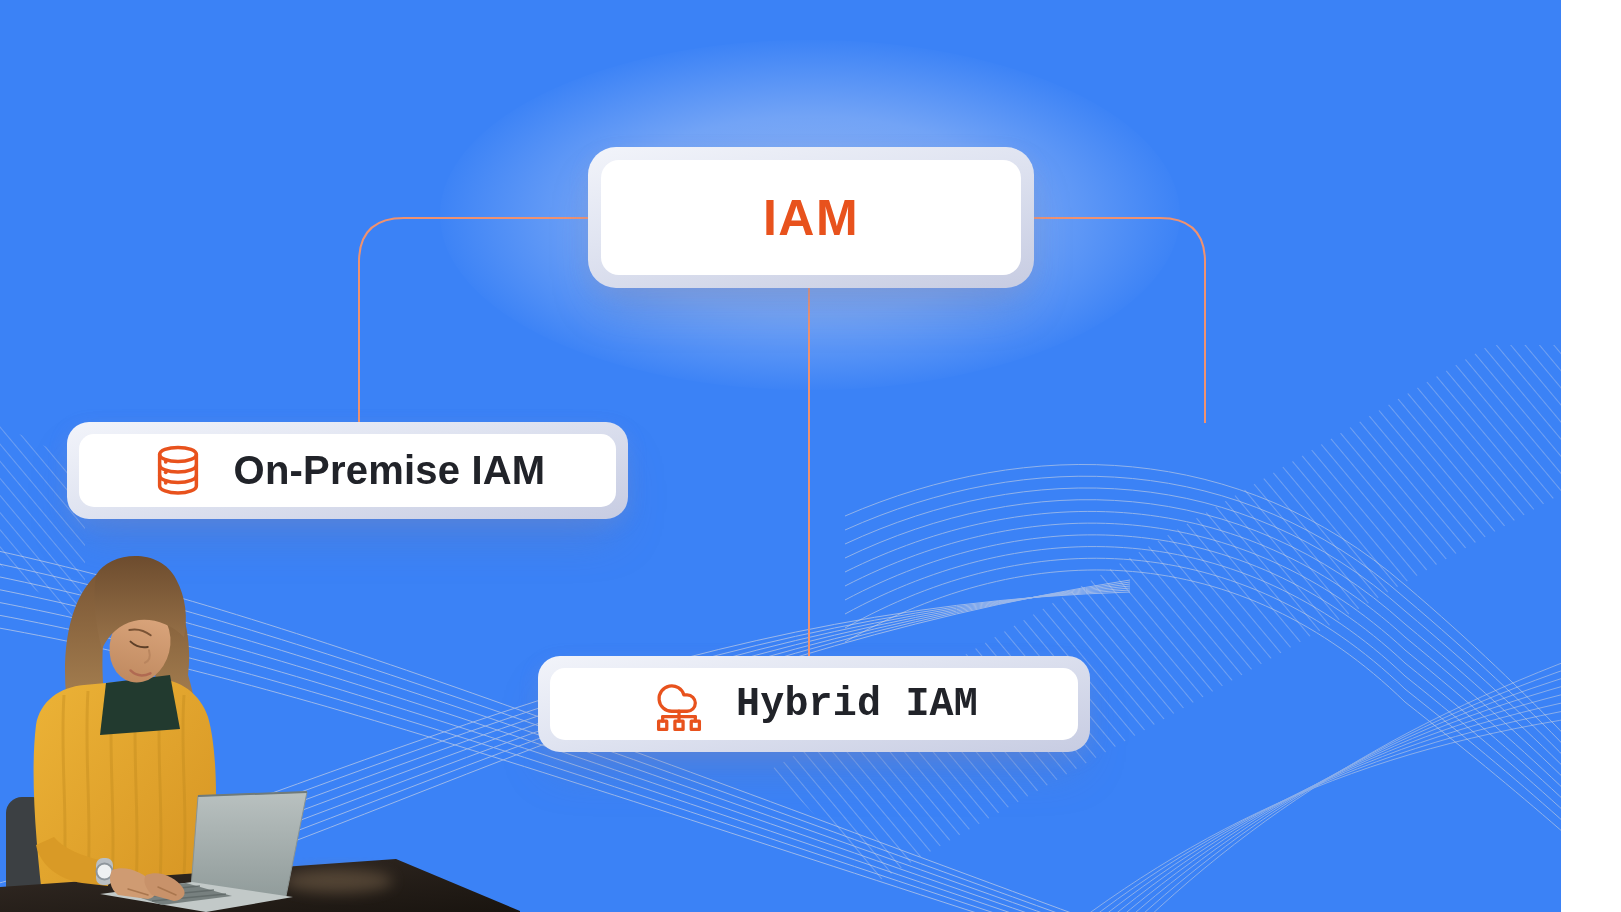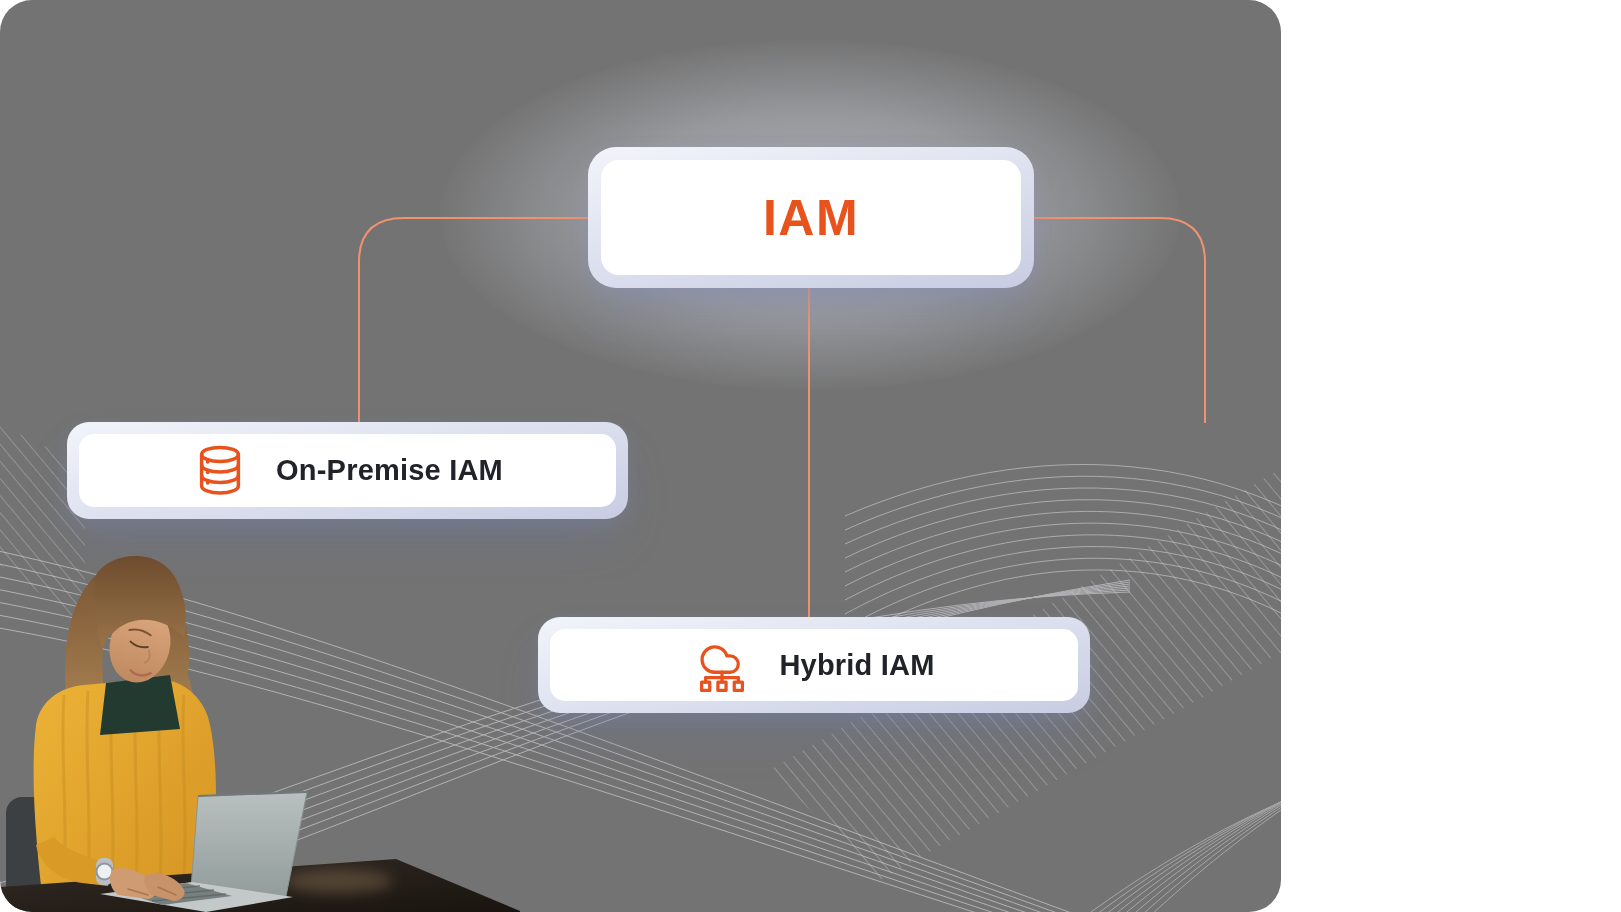--- a/index.html
+++ b/index.html
@@ -1,21 +1,20 @@
 <!DOCTYPE html>
 <html style="--accent-orange: #E8521D; --connector-orange: #F0926F; --label-text: #212329; --node-frame: #D8DCEC; --node-fill: #FFFFFF;"><head>
 <meta charset="utf-8">
 <title>IAM</title>
 <style>
   html,body{margin:0;padding:0;background:#fff;}
   body{font-family:"Liberation Sans", sans-serif;}
   .stage{
-    position:relative;width:1281px;height:912px;background:#737373;
+    position:relative;width:1561px;height:912px;background:#3b82f6;
     overflow:hidden;
-    border-radius:32px;
   }
   .bg-svg,.connector-svg{position:absolute;left:0;top:0;width:1621px;height:912px;}
   .root-glow{
     position:absolute;left:440px;top:40px;width:740px;height:350px;border-radius:50%;
     background:radial-gradient(ellipse at center, rgba(214,220,238,.55) 0%, rgba(230,234,246,.32) 40%, rgba(255,255,255,0) 72%);
   }
   .node{
     position:absolute;
     background:linear-gradient(168deg,#f2f4fa 0%,#e0e4f1 42%,#c7cce2 100%);
     box-shadow:0 26px 48px -14px rgba(108,120,172,.38), 0 6px 20px rgba(150,160,205,.20);
@@ -26,23 +25,23 @@
     box-sizing:border-box;
   }
   .node-root{left:588px;top:147px;width:446px;height:141px;padding:13px;border-radius:28px;box-sizing:border-box;}
   .node-root .node-inner{border-radius:18px;}
   .root-label{
     font-size:50px;font-weight:700;letter-spacing:1.5px;color:var(--accent-orange,#E8521D);
   }
   .node-child{height:97px;padding:12px;border-radius:22px;box-sizing:border-box;}
   .node-on-premise{left:67px;top:422px;width:561px;}
   .node-cloud-based{left:920px;top:422px;width:561px;height:96px;}
-  .node-hybrid{left:538px;top:617px;width:552px;height:96px;}
+  .node-hybrid{left:538px;top:656px;width:552px;height:96px;font-family:Liberation Mono, monospace;}
   .child-label{
-    font-size:29px;font-weight:600;letter-spacing:.2px;color:var(--label-text,#212329);
+    font-size:40px;font-weight:600;letter-spacing:.2px;color:var(--label-text,#212329);
     white-space:nowrap;
   }
   .icon{color:var(--accent-orange,#E8521D);display:block;}
   .icon svg{display:block;}
   .connector-svg path{stroke:var(--connector-orange,#F0926F);stroke-width:2;fill:none;}
   .illustration{position:absolute;left:0;top:545px;width:660px;height:367px;}
   .deco{fill:none;stroke:#d9dade;stroke-width:1;}
   .deco-b{fill:none;stroke:#dcdce2;stroke-width:1;}
 </style>
 </head>

